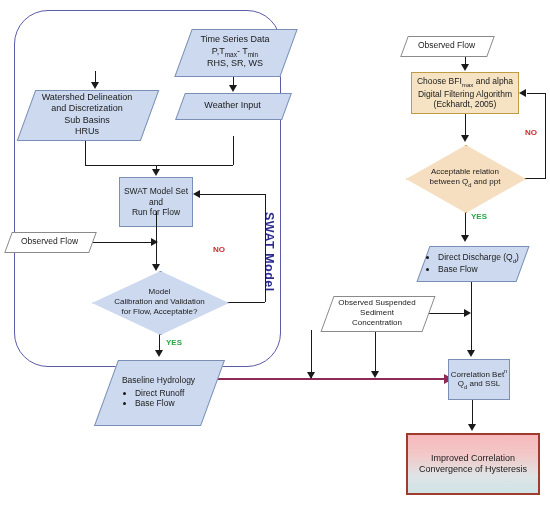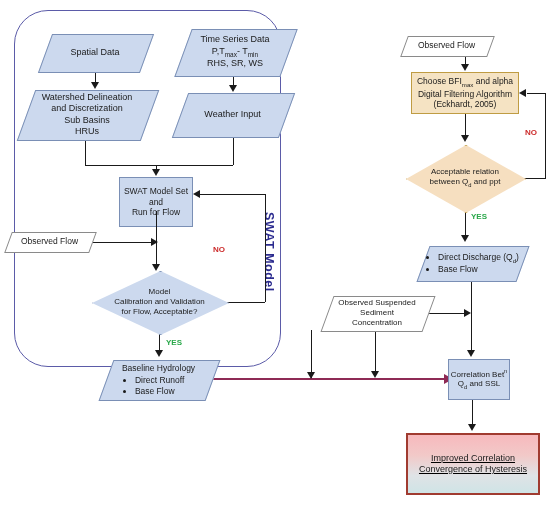--- a/index.html
+++ b/index.html
@@ -15,21 +15,21 @@
   .para .shape{position:absolute;left:0;top:0;width:100%;height:100%;
     transform:skewX(-20deg);border:1px solid #7a8fb5;background:#ccd9ee;z-index:1;}
   .para.grey .shape{border:1px solid #8a8a8a;background:#ffffff;}
   .diamond{background:transparent;}
   .diamond .shape{position:absolute;left:0;top:0;width:100%;height:100%;
     background:#ccd9ee;border:1px solid #7a8fb5;
     clip-path:polygon(50% 0,100% 50%,50% 100%,0 50%);z-index:1;}
   .diamond.tan .shape{background:#f6dfc0;border:1px solid #bf9c43;
     clip-path:polygon(50% 0,100% 50%,50% 100%,0 50%);}
 
-  .final{border:2px solid #a03b30;background:linear-gradient(180deg,#f7b9bd 0%,#f2c9c8 35%,#dfe3e6 70%,#cfe4e6 100%);text-decoration:underline;}
+  .final{border:2px solid #a03b30;background:linear-gradient(180deg,#f7b9bd 0%,#f2c9c8 35%,#dfe3e6 70%,#cfe4e6 100%);}
 
   
   .ln{position:absolute;background:#1a1a1a;}
   .ln.h{height:1px;}
   .ln.v{width:1px;}
   .arw{position:absolute;width:0;height:0;}
   .arw.down{border-left:4px solid transparent;border-right:4px solid transparent;border-top:7px solid #1a1a1a;}
   .arw.left{border-top:4px solid transparent;border-bottom:4px solid transparent;border-right:7px solid #1a1a1a;}
   .arw.right{border-top:4px solid transparent;border-bottom:4px solid transparent;border-left:7px solid #1a1a1a;}
 
@@ -57,45 +57,41 @@
   sup{font-size:.7em;}
 </style>
 </head>
 <body>
 
 <div id="canvas">
 
   <div id="swat-box" style="left:14px;top:10px;width:265px;height:355px;"></div>
   <div id="swat-label" style="left:262px;top:212px;">SWAT  Model</div>
 
-  <div class="node para" style="left:45px;top:34px;width:100px;height:37px;font-size:9px;">
-    <div class="shape"></div>
-    <div class="txt">Spatial Data</div>
-  </div>
 
   <div class="node para" style="left:183px;top:29px;width:104px;height:46px;font-size:9px;">
     <div class="shape"></div>
     <div class="txt">
       <span>Time Series Data</span><br>
       <span>P,T</span><sub>max</sub><span>- T</span><sub>min</sub><br>
       <span>RHS, SR, WS</span>
     </div>
   </div>
 
   <div class="node para" style="left:26px;top:90px;width:122px;height:49px;font-size:9px;">
     <div class="shape"></div>
     <div class="txt">
       <span>Watershed Delineation</span><br>
       <span>and Discretization</span><br>
       <span>Sub Basins</span><br>
       <span>HRUs</span>
     </div>
   </div>
 
-  <div class="node para" style="left:180px;top:93px;width:105px;height:43px;font-size:9px;">
+  <div class="node para" style="left:180px;top:93px;width:105px;height:25px;font-size:9px;">
     <div class="shape"></div>
     <div class="txt">Weather Input</div>
   </div>
 
   <div class="node rect" style="left:119px;top:177px;width:74px;height:50px;font-size:8.5px;">
     <div class="txt">
       <span>SWAT Model Set and</span><br>
       <span>Run for Flow</span>
     </div>
   </div>
@@ -107,21 +103,21 @@
 
   <div class="node diamond" style="left:92px;top:271px;width:135px;height:62px;font-size:8px;">
     <div class="shape"></div>
     <div class="txt">
       <span>Model</span><br>
       <span>Calibration and Validation</span><br>
       <span>for Flow, Acceptable?</span>
     </div>
   </div>
 
-  <div class="node para" style="left:106px;top:360px;width:105px;height:39px;font-size:8.5px;">
+  <div class="node para" style="left:106px;top:360px;width:105px;height:64px;font-size:8.5px;">
     <div class="shape"></div>
     <div class="txt bullets">
       <span class="hd">Baseline Hydrology</span>
       <ul>
         <li>Direct Runoff</li>
         <li>Base Flow</li>
       </ul>
     </div>
   </div>
 

